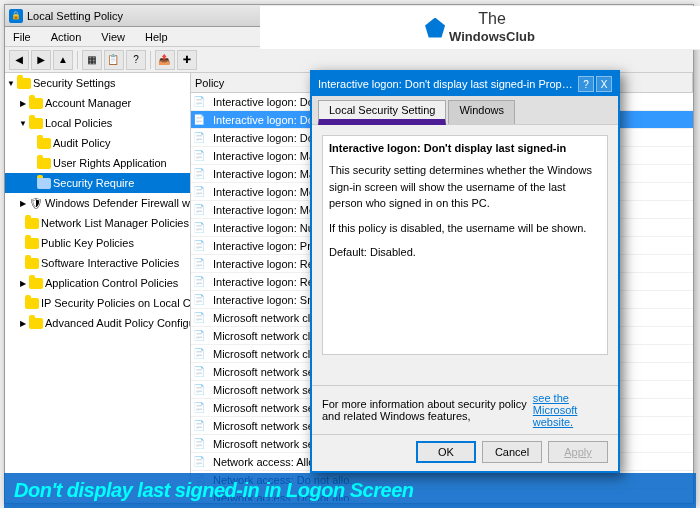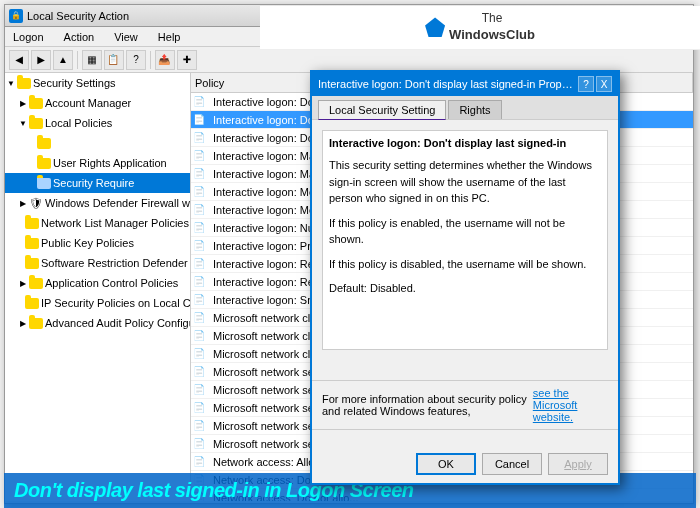--- a/index.html
+++ b/index.html
@@ -288,21 +288,21 @@
     .dialog-tab {
       padding: 3px 10px;
       font-size: 11px;
       background: #d0d0d0;
       border: 1px solid #aaa;
       border-bottom: none;
       cursor: pointer;
     }
     .dialog-tab.active {
       background: #f0f0f0;
-      border-bottom: 1px solid #4c1d95;
+      border-bottom: 6px solid #4c1d95;
       margin-bottom: -1px;
       z-index: 1;
     }
 
     .dialog-body {
       padding: 10px;
       min-height: 260px;
       font-size: 11px;
     }
     .dialog-title-inner {
@@ -332,21 +332,21 @@
       display: flex;
       align-items: center;
       justify-content: space-between;
     }
     .dialog-footer-link { color: #0078d7; text-decoration: underline; cursor: pointer; font-size: 11px; }
 
     .dialog-buttons {
       display: flex;
       justify-content: flex-end;
       gap: 6px;
-      padding: 23px 10px 8px;
+      padding: 6px 10px 8px;
       border-top: 1px solid #ccc;
     }
     .dialog-btn {
       min-width: 60px;
       height: 22px;
       background: #e8e8e8;
       border: 1px solid #aaa;
       font-size: 11px;
       cursor: pointer;
       padding: 0 10px;
@@ -354,31 +354,31 @@
     .dialog-btn.default-btn { border: 2px solid #0078d7; }
   </style>
 </head>
 <body>
 
 <div class="main-window">
 
   <div class="title-bar">
     <div class="title-bar-left">
       <div class="title-icon">🔒</div>
-      <span class="title-text">Local Security Action</span>
+      <span class="title-text">Local Setting Policy</span>
     </div>
     <div class="title-bar-buttons">
       <div class="title-btn">─</div>
       <div class="title-btn">□</div>
       <div class="title-btn">✕</div>
     </div>
   </div>
 
   <div class="menu-bar">
-    <span class="menu-item">Logon</span>
+    <span class="menu-item">File</span>
     <span class="menu-item">Action</span>
     <span class="menu-item">View</span>
     <span class="menu-item">Help</span>
   </div>
 
   <div class="toolbar">
     <div class="toolbar-btn">◀</div>
     <div class="toolbar-btn">▶</div>
     <div class="toolbar-btn">▲</div>
     <div class="toolbar-sep"></div>
@@ -427,20 +427,21 @@
       </div>
 
       <div class="tree-item">
         <div class="tree-row">
           <span class="tree-indent"></span>
           <span class="tree-indent"></span>
           <span class="tree-expand" style="width:8px"></span>
           <span class="tree-icon">
               <div class="folder-icon"></div>
             </span>
+          <span class="tree-label">Audit Policy</span>
         </div>
       </div>
 
       <div class="tree-item">
         <div class="tree-row">
           <span class="tree-indent"></span>
           <span class="tree-indent"></span>
           <span class="tree-expand" style="width:8px"></span>
           <span class="tree-icon">
               <div class="folder-icon"></div>
@@ -492,21 +493,21 @@
         </div>
       </div>
 
       <div class="tree-item">
         <div class="tree-row">
           <span class="tree-indent"></span>
           <span class="tree-expand" style="width:8px"></span>
           <span class="tree-icon">
               <div class="folder-icon"></div>
             </span>
-          <span class="tree-label">Software Restriction Defender</span>
+          <span class="tree-label">Software Interactive Policies</span>
         </div>
       </div>
 
       <div class="tree-item">
         <div class="tree-row">
           <span class="tree-indent"></span>
           <span class="tree-expand">▶</span>
           <span class="tree-icon">
               <div class="folder-icon"></div>
             </span>
@@ -663,46 +664,45 @@
 
       </div>
     </div>
   </div>
 </div>
 
 <div class="watermark-header" style="top:6px; left:260px; right:0; height:44px; background:white; border-bottom:1px solid #eee; display:flex; align-items:center; justify-content:center;">
   <div style="display:flex;align-items:center;gap:4px;">
     <div style="width:20px;height:20px;background:#0078d7;clip-path:polygon(50% 0%, 100% 40%, 82% 100%, 18% 100%, 0% 40%);flex-shrink:0;"></div>
     <div class="watermark-text">
-      <div style="font-size:12px;color:#333;font-weight:normal;">The</div>
+      <div style="font-size:16px;color:#333;font-weight:normal;">The</div>
       <div style="font-size:13px;color:#333;font-weight:bold;">WindowsClub</div>
     </div>
   </div>
 </div>
 
 <div class="dialog-overlay">
   <div class="dialog-title">
     <span class="dialog-title-text">Interactive logon: Don't display last signed-in Properties</span>
     <div class="dialog-title-btns">
       <div class="dialog-title-btn">?</div>
       <div class="dialog-title-btn">X</div>
     </div>
   </div>
 
   <div class="dialog-tabs">
     <div class="dialog-tab active">Local Security Setting</div>
-    <div class="dialog-tab">Rights</div>
+    <div class="dialog-tab">Windows</div>
   </div>
 
   <div class="dialog-body">
     <div class="dialog-scrollable">
       <div class="dialog-title-inner">Interactive logon: Don't display last signed-in</div>
       <div class="dialog-description">
         <p>This security setting determines whether the Windows sign-in screen will show the username of the last person who signed in on this PC.</p>
-        <p style="margin-top:8px;">If this policy is enabled, the username will not be shown.</p>
         <p style="margin-top:8px;">If this policy is disabled, the username will be shown.</p>
         <p style="margin-top:8px;">Default: Disabled.</p>
       </div>
     </div>
   </div>
 
   <div class="dialog-footer">
     <span>For more information about security policy and related Windows features, </span>
     <span class="dialog-footer-link">see the Microsoft website.</span>
   </div>

